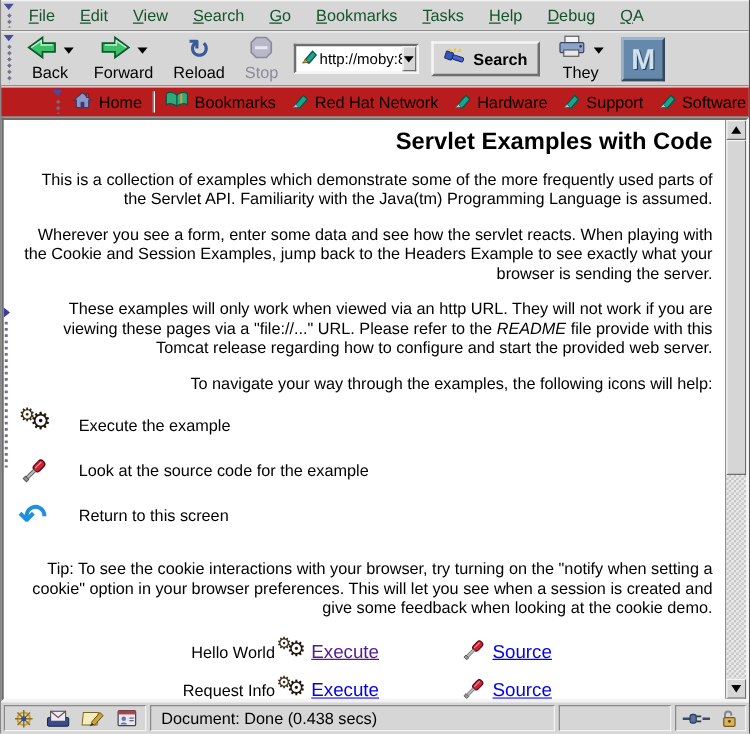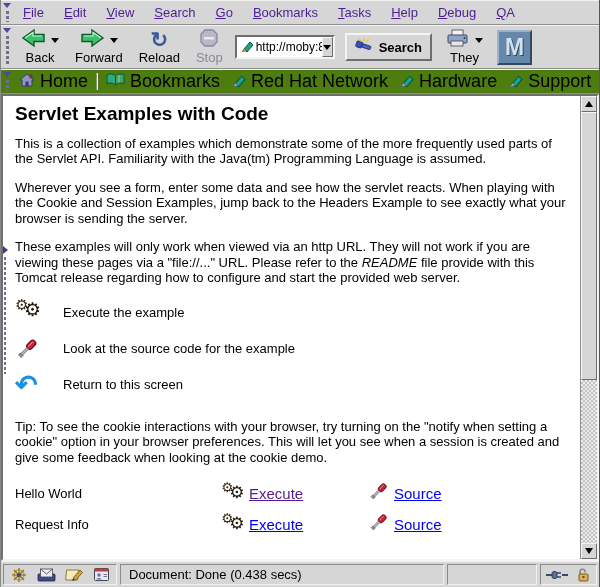--- a/index.html
+++ b/index.html
@@ -8,46 +8,46 @@
   .window { width:600px; height:587px; display:flex; flex-direction:column; background:#d6d6d6; border-left:1px solid #888; border-right:1px solid #555; }
 
   
   .grippy { width:12px; align-self:stretch; display:flex; flex-direction:column; align-items:center; padding-top:2px; cursor:pointer; flex:0 0 auto; }
   .grippy .tri { width:0; height:0; border-left:4px solid transparent; border-right:4px solid transparent; border-top:5px solid #4b4b9e; }
   .grippy .dots { flex:1; width:5px; margin-top:2px; margin-bottom:2px;
     background-image:radial-gradient(circle,#70708c 40%,transparent 45%); background-size:5px 5px; }
 
   
   .menubar { height:25px; display:flex; align-items:stretch; background:#d6d6d6; border-top:1px solid #f2f2f2; border-bottom:1px solid #909090; }
-  .menuitem { display:flex; align-items:center; padding:0 10px; font-size:13px; color:#4c1d95; cursor:default; }
+  .menuitem { display:flex; align-items:center; padding:0 10px; font-size:13px; color:#14532d; cursor:default; }
   .menuitem u { text-decoration:underline; }
 
   
   .navbar { height:44px; display:flex; align-items:center; background:#d6d6d6; border-top:1px solid #f2f2f2; border-bottom:1px solid #909090; padding-right:3px; }
   .toolbtn { display:flex; flex-direction:column; align-items:center; justify-content:center; padding:1px 4px; margin:0 3px; border:1px solid transparent; cursor:pointer; }
   .toolbtn .iconrow { display:flex; align-items:center; height:22px; }
   .toolbtn .lbl { font-size:13px; color:#000; line-height:14px; }
   .toolbtn.disabled .lbl { color:#8a8a9a; }
   .droparrow { width:0; height:0; border-left:4px solid transparent; border-right:4px solid transparent; border-top:5px solid #000; margin-left:5px; }
   .reload-glyph { font-size:21px; font-weight:bold; color:#3b5a9a; line-height:20px; }
   .urlbox { display:flex; align-items:center; background:#fff; border:2px solid; border-color:#6e6e6e #f4f4f4 #f4f4f4 #6e6e6e; height:24px; width:100px; margin:0 4px; padding-left:2px; }
   .urlbox input { border:none; outline:none; width:66px; font-size:12px; font-family:"Liberation Sans",sans-serif; background:#fff; color:#000; }
   .urldrop { width:16px; height:20px; background:#d6d6d6; border:1px solid; border-color:#f4f4f4 #6e6e6e #6e6e6e #f4f4f4; display:flex; align-items:center; justify-content:center; cursor:pointer; }
   .urldrop .droparrow { margin:0; }
   .searchbtn { display:flex; align-items:center; gap:5px; background:#d6d6d6; border:2px solid; border-color:#f4f4f4 #6e6e6e #6e6e6e #f4f4f4; padding:3px 8px; font-size:13px; font-weight:bold; margin:0 6px; cursor:pointer; }
   .logo { width:35px; height:35px; margin-left:6px; background:#6688aa; border:2px solid; border-color:#9ab4cc #33485c #33485c #9ab4cc; color:#cfe2f0; font-size:23px; font-weight:bold; display:flex; align-items:center; justify-content:center; text-shadow:1px 1px 0 #2e4458; cursor:pointer; }
 
   
-  .persbar { height:25px; display:flex; align-items:center; background:#4d7c0f; border-top:1px solid #f2f2f2; border-bottom:1px solid #909090; font-size:18px; }
+  .persbar { height:25px; display:flex; align-items:center; background:#b91c1c; border-top:1px solid #f2f2f2; border-bottom:1px solid #909090; font-size:13px;padding-left:39px; }
   .persitem { display:flex; align-items:center; gap:5px; padding:0 6px; cursor:pointer; white-space:nowrap; }
   .vsep { width:2px; align-self:stretch; margin:3px 2px; border-left:1px solid #909090; border-right:1px solid #f2f2f2; }
 
   
   .content-outer { flex:1; display:flex; border:2px solid; border-color:#6e6e6e #f4f4f4 #f4f4f4 #6e6e6e; background:#fff; position:relative; overflow:hidden; }
-  .content-main { flex:1; overflow:hidden; padding:6px 10px 0 12px; font-size:13px; line-height:15.5px; color:#000; }
+  .content-main { flex:1; overflow:hidden; padding:6px 10px 0 12px; font-size:13px; line-height:15.5px; color:#000;text-align:right; }
   .content-main h1 { font-size:19px; font-weight:bold; margin:4px 0 14px 0; }
   .content-main p { margin:13px 0; }
   .legend-row { display:flex; align-items:center; margin:8px 0; min-height:28px; }
   .legend-icon { width:48px; flex:0 0 48px; display:flex; align-items:center; }
   .examples { }
   .ex-row { display:grid; grid-template-columns:205px 148px 1fr; align-items:center; height:31px; }
   .ex-cell { display:flex; align-items:center; gap:5px; }
   a.exlink { color:#0000ee; text-decoration:underline; cursor:pointer; font-size:15px; }
   a.exlink.visited { color:#551a8b; }
 
@@ -295,20 +295,21 @@
     <div class="side-grippy">
       <div class="tri"></div>
       <div class="dots"></div>
     </div>
 
     <div class="content-main">
       <h1>Servlet Examples with Code</h1>
       <p>This is a collection of examples which demonstrate some of the more frequently used parts of the Servlet API. Familiarity with the Java(tm) Programming Language is assumed.</p>
       <p>Wherever you see a form, enter some data and see how the servlet reacts. When playing with the Cookie and Session Examples, jump back to the Headers Example to see exactly what your browser is sending the server.</p>
       <p><span>These examples will only work when viewed via an http URL. They will not work if you are viewing these pages via a "file://..." URL. Please refer to the </span><i>README</i><span> file provide with this Tomcat release regarding how to configure and start the provided web server.</span></p>
+      <p>To navigate your way through the examples, the following icons will help:</p>
 
       <div class="legend-row">
         <span class="legend-icon">
             <span class="gears">
               <span class="g1">⚙</span>
               <span class="g2">⚙</span>
             </span>
           </span>
         <span>Execute the example</span>
       </div>

